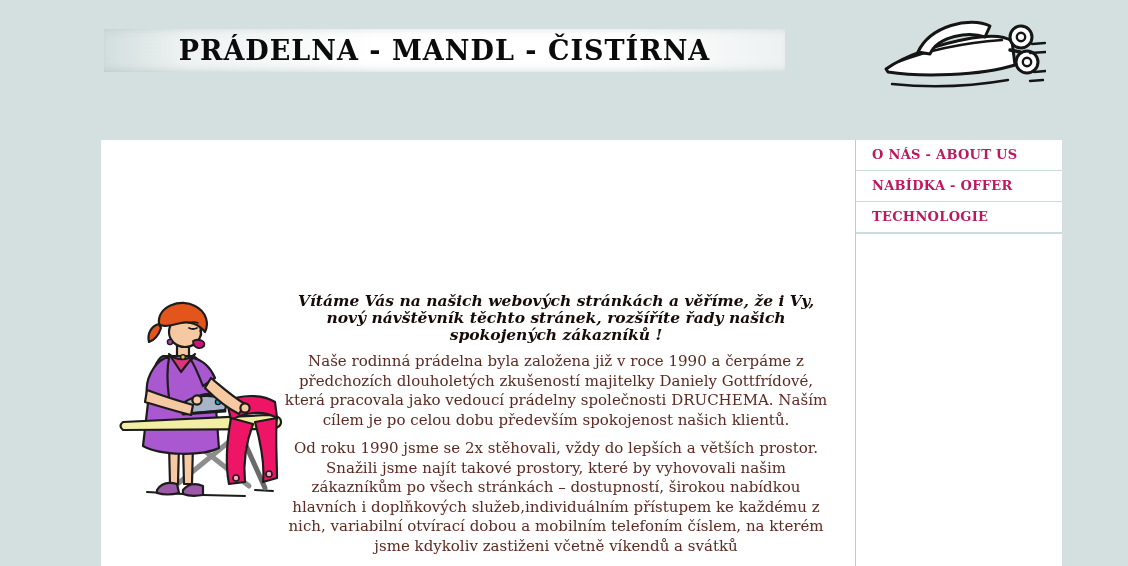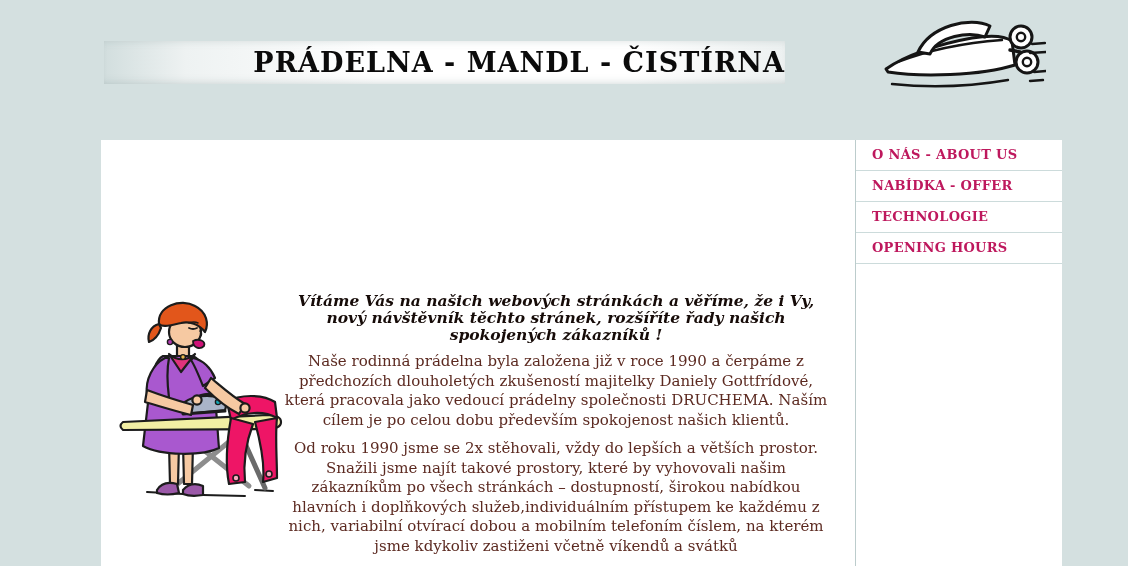--- a/index.html
+++ b/index.html
@@ -4,24 +4,24 @@
 <style>
   * { margin:0; padding:0; box-sizing:border-box; }
   html,body { background:#d4e0e0; }
   body { font-family:"DejaVu Serif", "Liberation Serif", serif; }
   .page {
     position:relative; width:1128px; height:566px;
     background:#d4e0e0; overflow:hidden;
   }
   
   .header-band {
-    position:absolute; left:104px; top:41px; width:681px; height:43px;
+    position:absolute; left:104px; top:29px; width:681px; height:43px;
     background:linear-gradient(90deg,#d2dede 0%,#eef2f2 12%,#ffffff 40%,#ffffff 78%,#edf1f1 100%);
     box-shadow: inset 0 -7px 9px -7px rgba(140,158,158,.45), inset 0 7px 9px -7px rgba(140,158,158,.30);
-    display:flex; align-items:center; justify-content:flex-end;
+    display:flex; align-items:center; justify-content:center;
   }
   .site-title {
     font-weight:bold; font-size:27px; letter-spacing:1px; color:#0b0b0b;
     white-space:nowrap;
   }
   .iron-art { position:absolute; left:880px; top:6px; width:166px; height:88px; }
   
   .main {
     position:absolute; left:101px; top:140px; width:961px; height:426px;
     display:flex; background:#ffffff;
@@ -159,18 +159,17 @@
       <a class="menu-item">
         <span class="menu-line">O NÁS - ABOUT US</span>
       </a>
       <a class="menu-item">
         <span class="menu-line">NABÍDKA - OFFER</span>
       </a>
       <a class="menu-item">
         <span class="menu-line">TECHNOLOGIE</span>
       </a>
       <a class="menu-item">
-        <span class="menu-line">OPENING HOURS</span>
       </a>
     </nav>
 
   </div>
 </div>
 
 </body></html>

